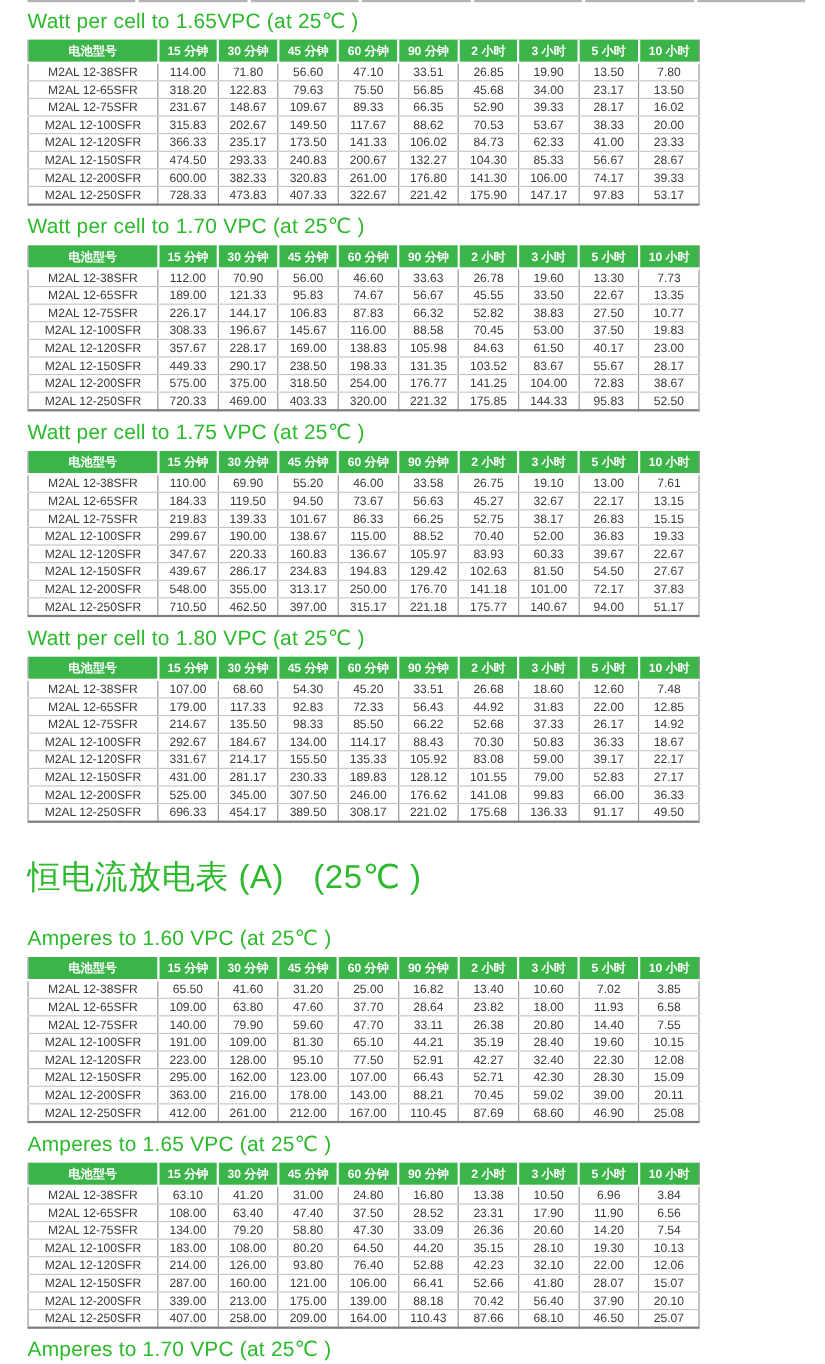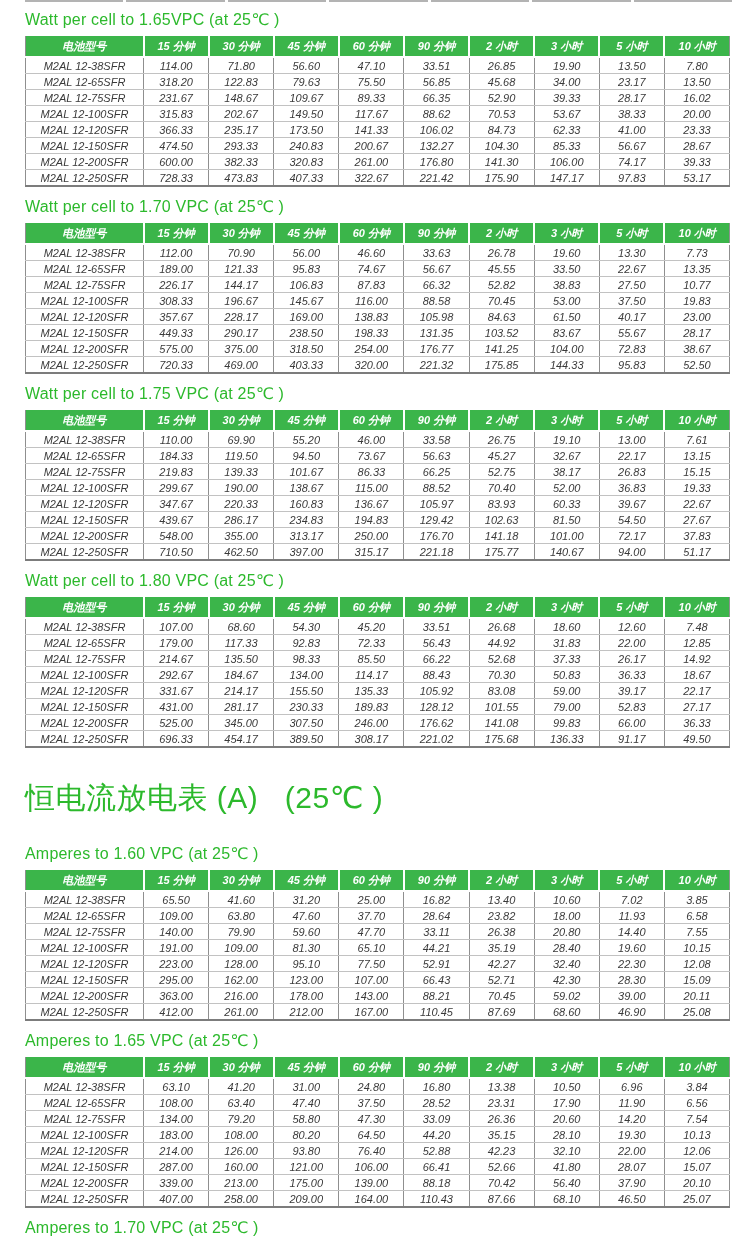--- a/index.html
+++ b/index.html
@@ -8,33 +8,33 @@
     font-family: "Liberation Sans", "DejaVu Sans", sans-serif;
     -webkit-font-smoothing: antialiased;
   }
   .content { margin-left: 25px; width: 707px; }
 
   .edge-strip { display: flex; width: 707px; }
   .edge-strip.top { gap: 3px; height: 2px; margin-top: 0; }
   .edge-strip.top .seg { background: #b3b3b3; height: 2px; }
 
   .sub-title {
-    color: #2cb92c; font-size: 16px; font-weight: 400;
+    color: #2cb92c; font-size: 19px; font-weight: 400;
     margin: 10px 0 6px 0; line-height: 20px; letter-spacing: 0.2px;
   }
   .table-block:first-child .sub-title { margin-top: 8px; }
 
   .big-heading {
     color: #2cb92c; font-size: 30px; font-weight: 400;
     margin: 32px 0 28px 0; line-height: 36px; white-space: pre; letter-spacing: 0.5px;
   }
 
   table.data-table {
-    width: 705px; border-collapse: collapse; table-layout: fixed;
-    border: 1px solid #8f8f8f; border-top: none; border-bottom: 2px solid #7c7c7c; font-style: italic;
+    width: 611px; border-collapse: collapse; table-layout: fixed;
+    border: 1px solid #8f8f8f; border-top: none; border-bottom: 2px solid #7c7c7c;
   }
   table.data-table col.model-col { width: 118px; }
   table.data-table th {
     background: #3bb54a; color: #ffffff; font-size: 11px; font-weight: 700;
     height: 20px; padding: 0; text-align: center;
     border-right: 2px solid #ffffff; border-bottom: 2px solid #ffffff;
   }
   table.data-table th:last-child { border-right: none; margin-left: 16px; }
   table.data-table td {
     height: 15px; padding: 0; text-align: center;

